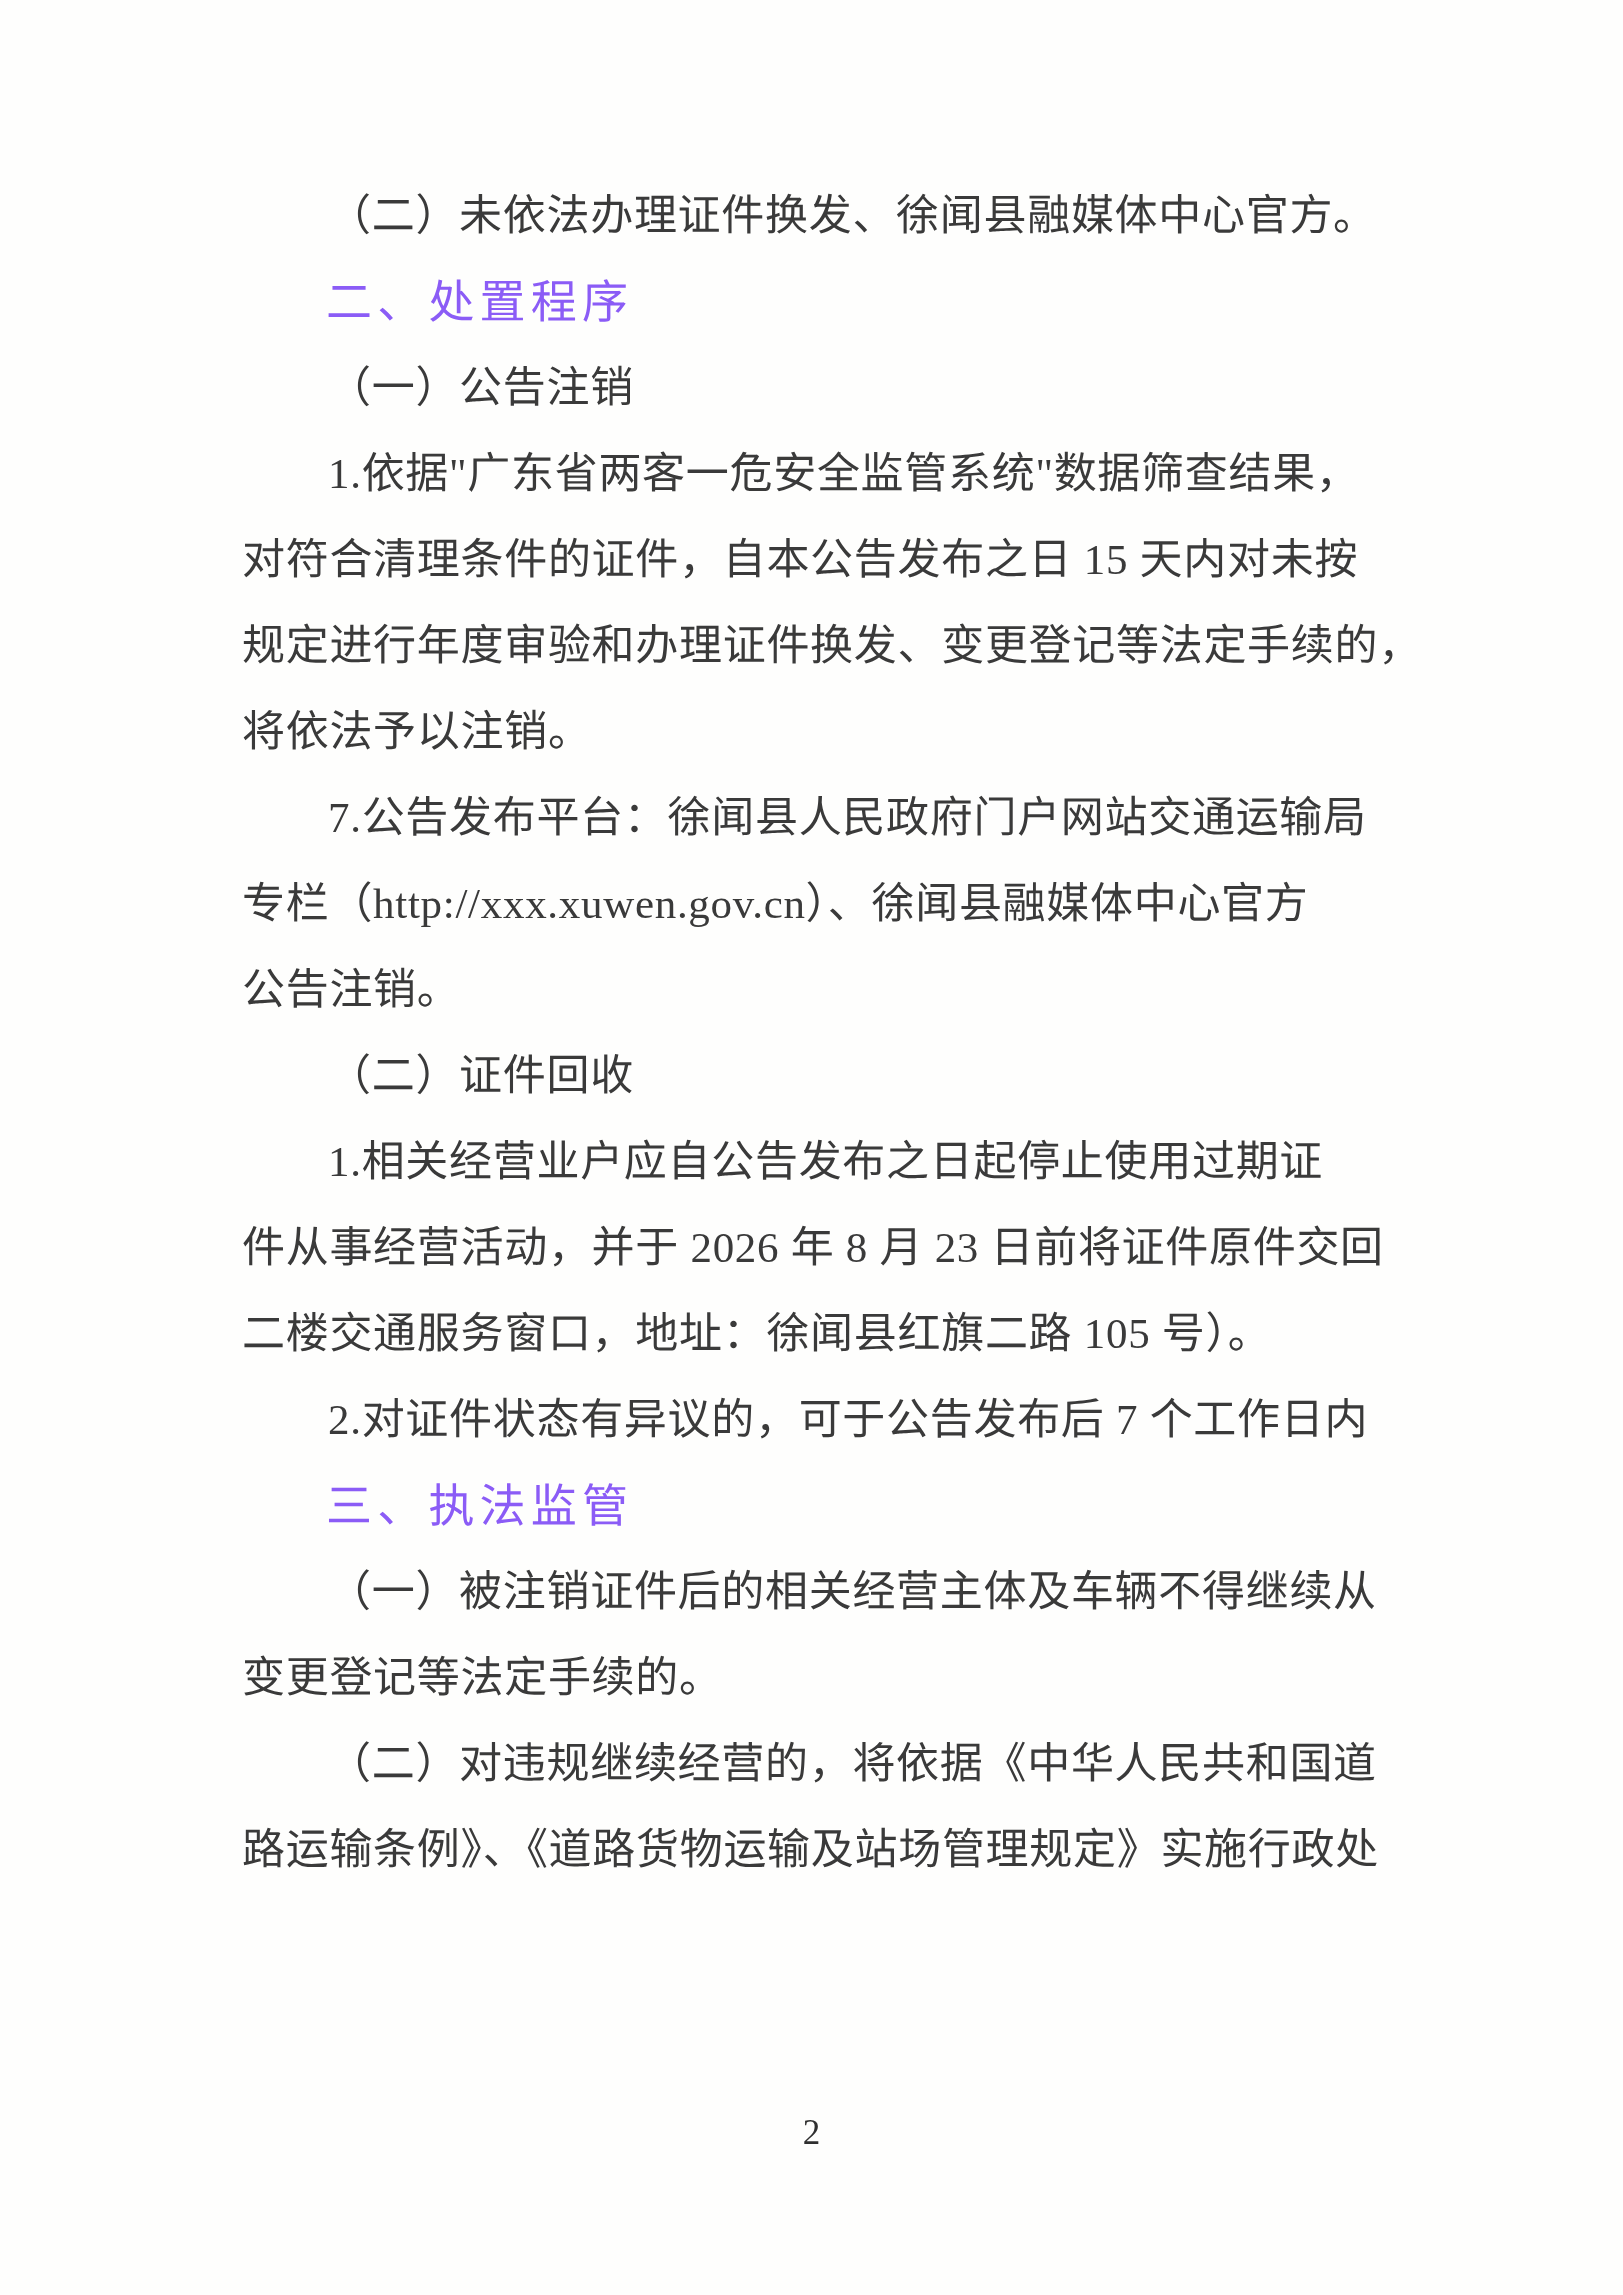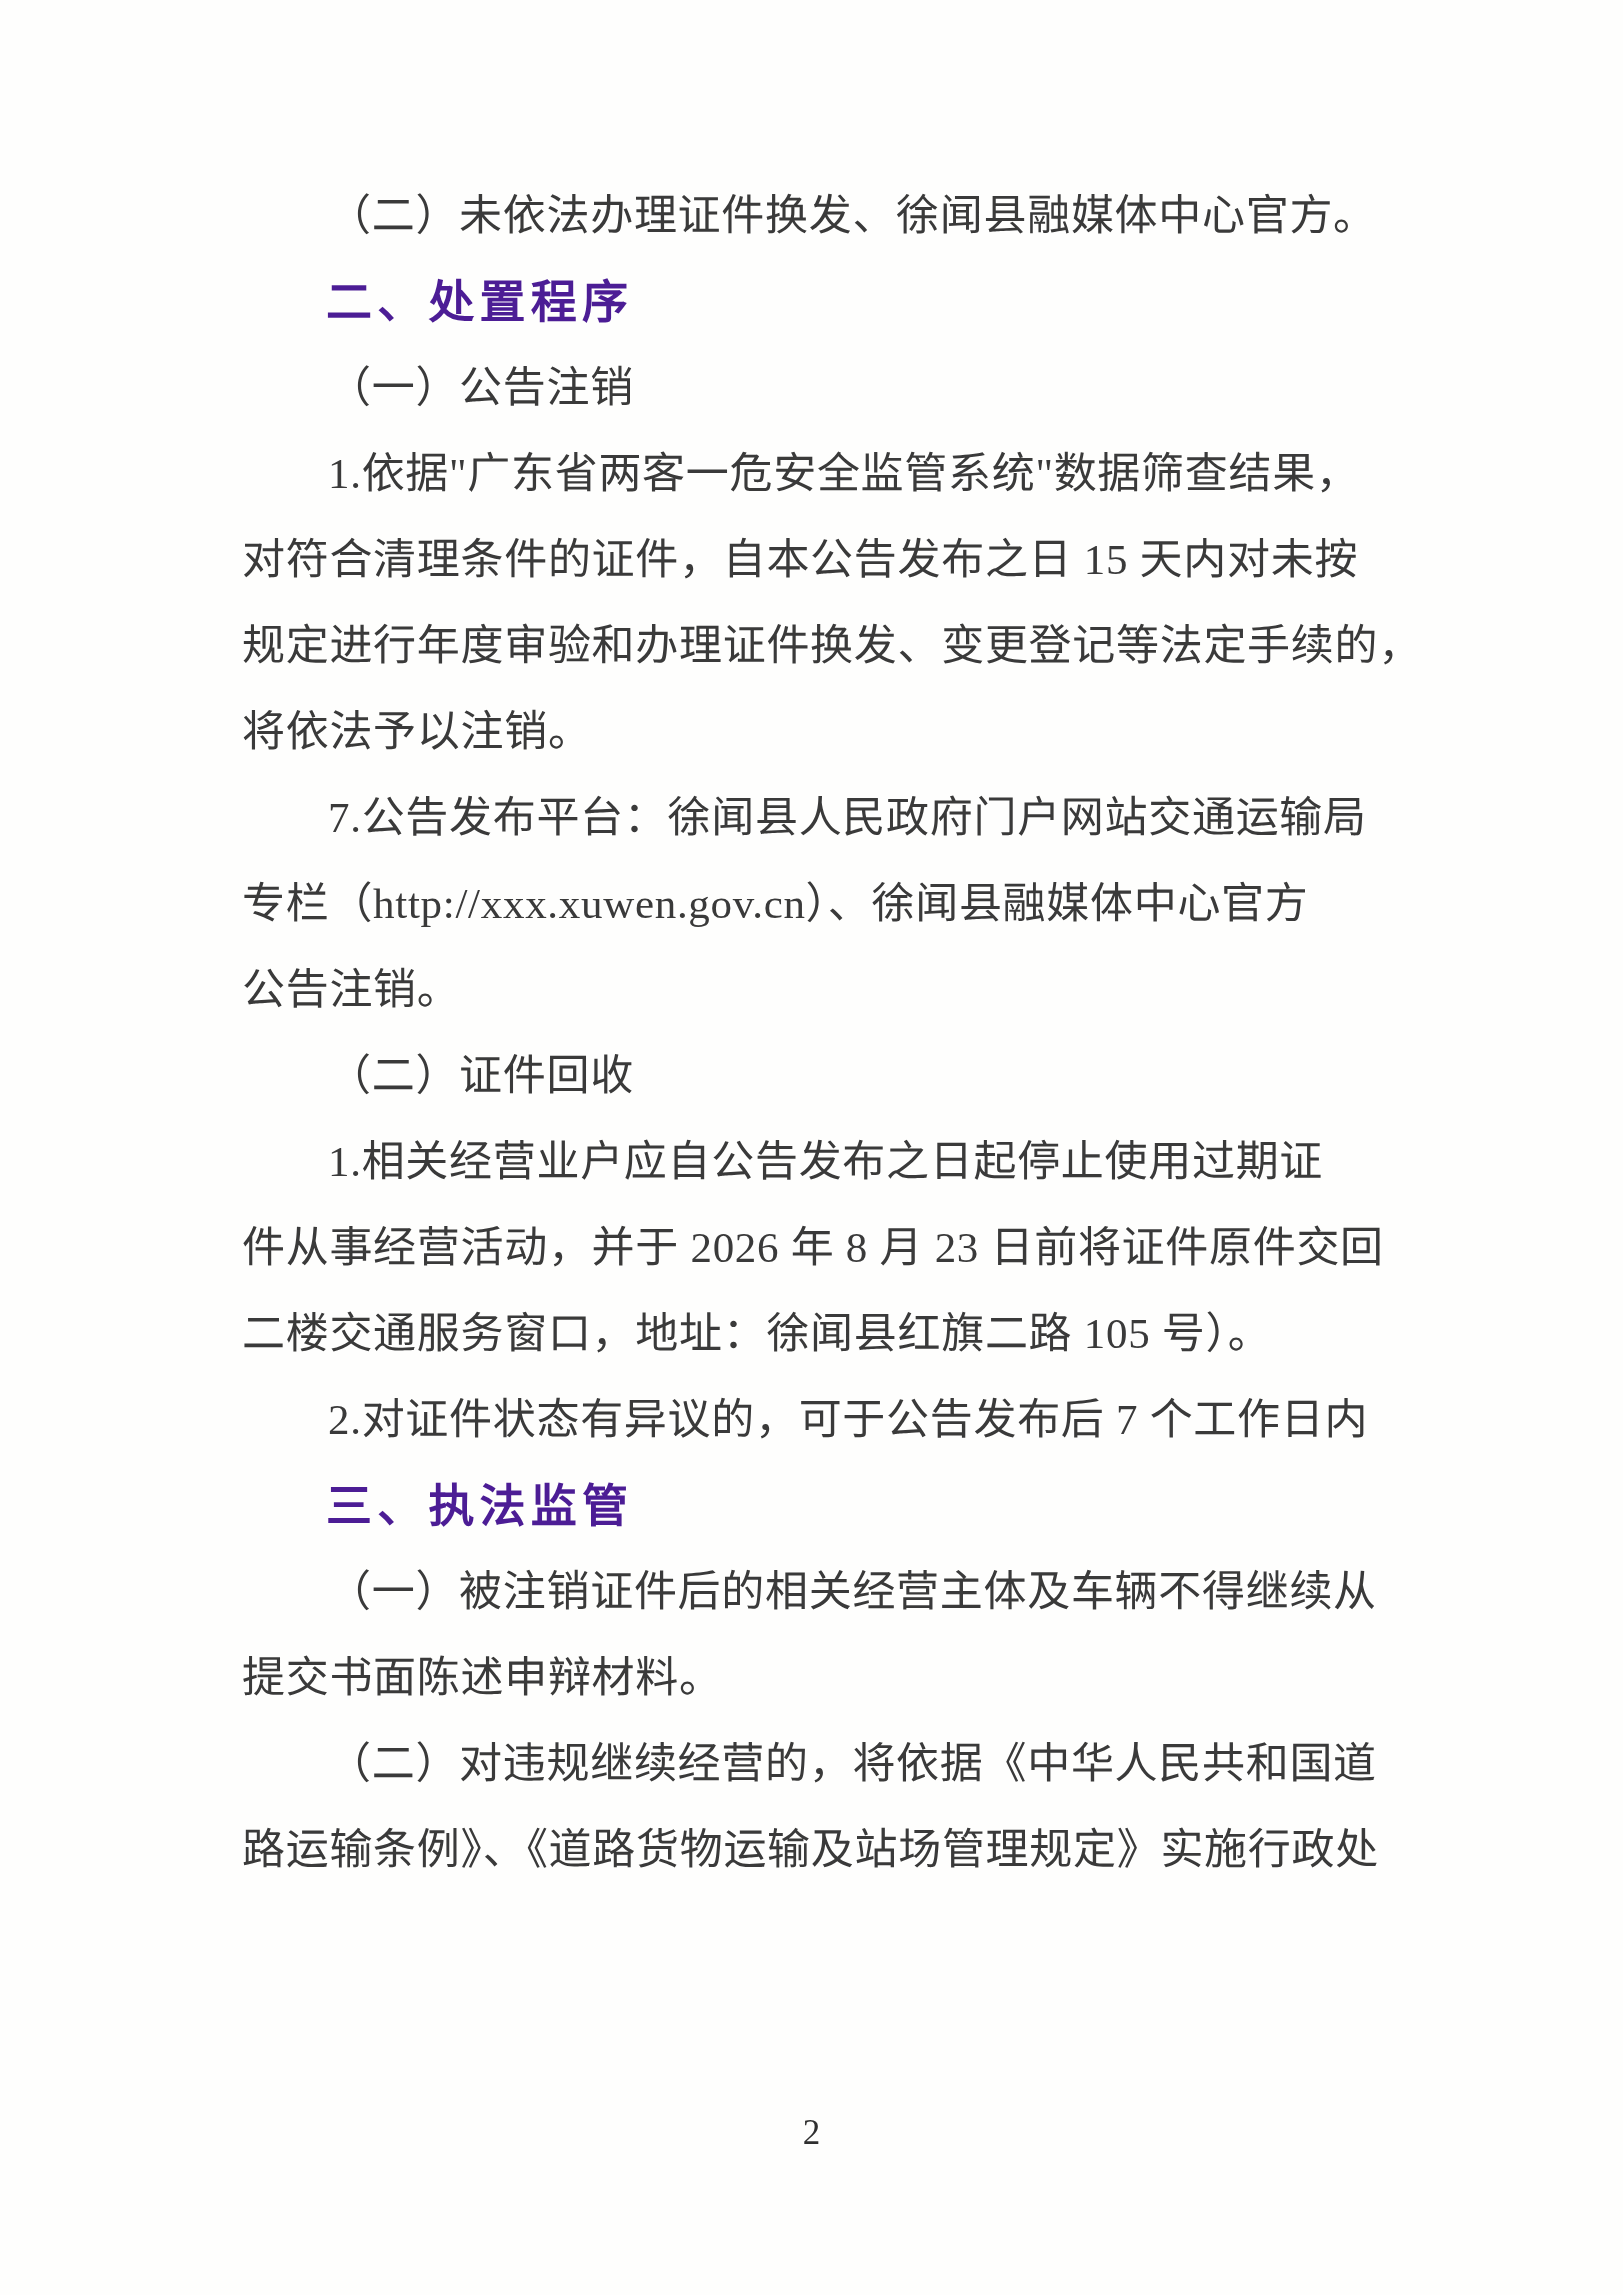--- a/index.html
+++ b/index.html
@@ -32,22 +32,22 @@
     line-height: 86px;
     letter-spacing: 0.7px;
     white-space: nowrap;
     font-weight: 400;
   }
   .line.indent {
     text-indent: 86px;
   }
   .line.heading {
     font-family: "Liberation Sans", "DejaVu Sans", sans-serif;
-    font-weight: 700;
-    color: #4c1d95;
+    font-weight: 400;
+    color: #8b5cf6;
     font-size: 46px;
     letter-spacing: 5.2px;
     text-indent: 84px;
   }
   .page-number {
     position: absolute;
     top: 2113px;
     left: 0;
     width: 100%;
     text-align: center;
@@ -72,20 +72,20 @@
     <div class="line indent">7.公告发布平台：徐闻县人民政府门户网站交通运输局</div>
     <div class="line flush">专栏（http://xxx.xuwen.gov.cn）、徐闻县融媒体中心官方</div>
     <div class="line flush">公告注销。</div>
     <div class="line indent">（二）证件回收</div>
     <div class="line indent">1.相关经营业户应自公告发布之日起停止使用过期证</div>
     <div class="line flush">件从事经营活动，并于 2026 年 8 月 23 日前将证件原件交回</div>
     <div class="line flush">二楼交通服务窗口，地址：徐闻县红旗二路 105 号）。</div>
     <div class="line indent">2.对证件状态有异议的，可于公告发布后 7 个工作日内</div>
     <div class="line heading">三、执法监管</div>
     <div class="line indent">（一）被注销证件后的相关经营主体及车辆不得继续从</div>
-    <div class="line flush">提交书面陈述申辩材料。</div>
+    <div class="line flush">变更登记等法定手续的。</div>
     <div class="line indent">（二）对违规继续经营的，将依据《中华人民共和国道</div>
     <div class="line flush">路运输条例》、《道路货物运输及站场管理规定》实施行政处</div>
   </div>
 
   <div class="page-number">2</div>
 </div>
 
 
 </body></html>

